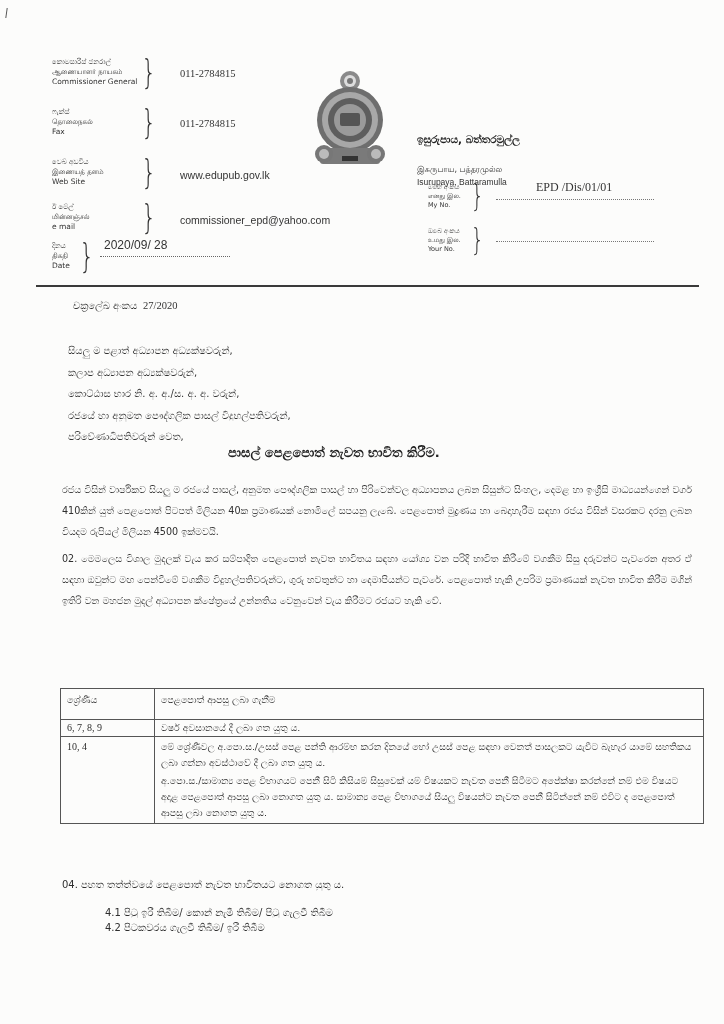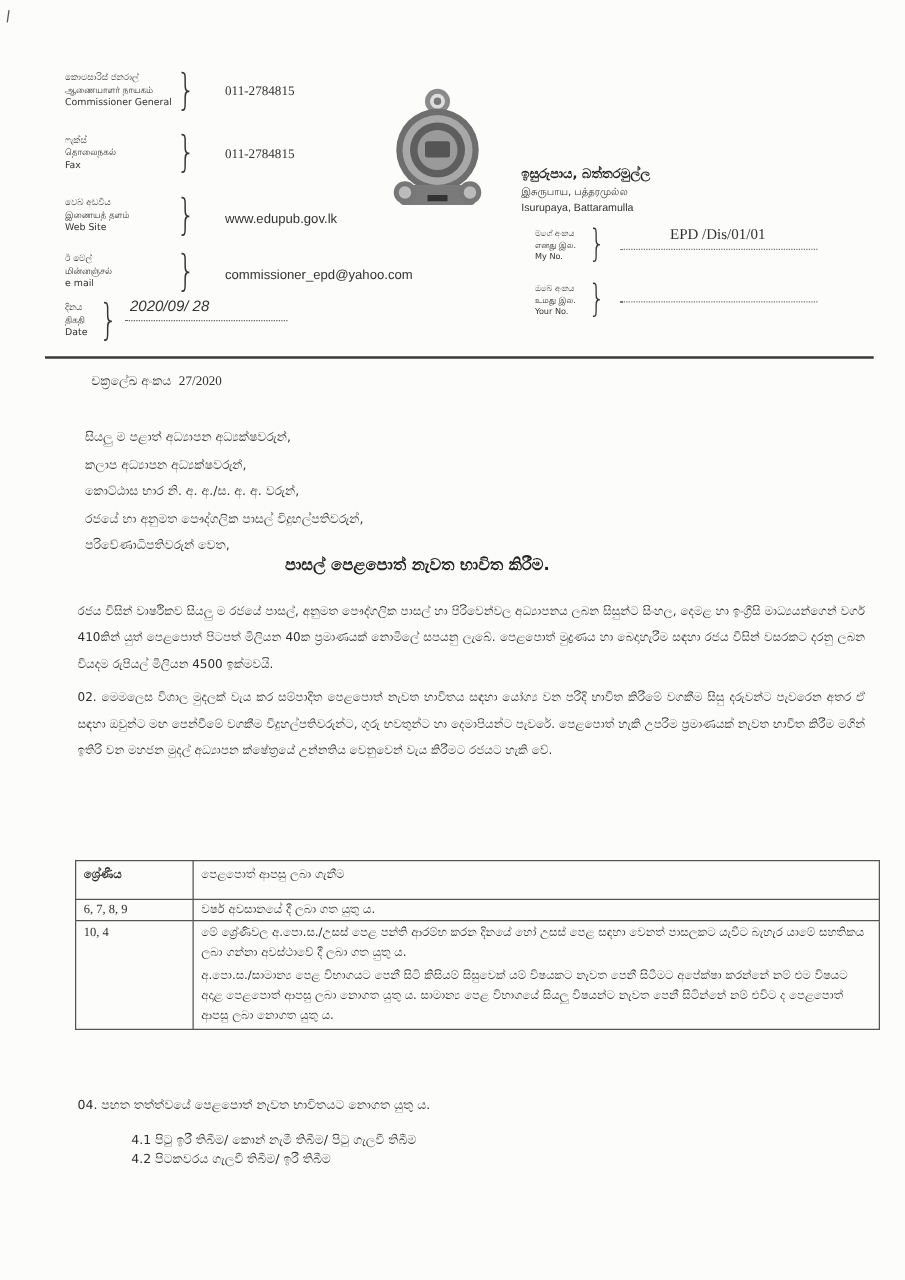--- a/index.html
+++ b/index.html
@@ -9,33 +9,33 @@
 
     
     .contact { position: absolute; left: 52px; top: 58px; width: 300px; }
     .contact-row { position: absolute; left: 0; width: 300px; height: 40px; }
     .c-labels { position: absolute; left: 0; top: 0; font-family: "DejaVu Sans", sans-serif; font-size: 7px; line-height: 9.5px; color: #333; }
     .c-labels .en { font-size: 7.5px; }
     .brace { position: absolute; font-family: "DejaVu Sans", sans-serif; font-size: 34px; line-height: 34px; color: #333; font-weight: 200; transform: scaleX(0.7); }
     .c-value { position: absolute; left: 128px; font-family: "Liberation Sans", sans-serif; font-size: 10.5px; color: #333; }
     .c-value.serif { font-family: "Liberation Serif", serif; }
     .date-line { position: absolute; left: 48px; top: 50px; width: 130px; border-bottom: 1px dotted #666; }
-    .date-value { position: absolute; left: 52px; top: 35px; font-family: "Liberation Sans", sans-serif; font-size: 12px; color: #333; font-style: italic; }
+    .date-value { position: absolute; left: 52px; top: 35px; font-family: "Liberation Sans", sans-serif; font-size: 12px; color: #333; }
 
     
     .seal { position: absolute; left: 310px; top: 68px; width: 80px; height: 102px; }
 
     
     .org { position: absolute; left: 417px; top: 65px; width: 300px; }
     .org-si { font-family: "DejaVu Sans", sans-serif; font-size: 13px; font-weight: bold; color: #222; }
     .org-ta { font-family: "DejaVu Sans", sans-serif; font-size: 9px; color: #333; margin-top: 3px; }
     .org-en { font-family: "Liberation Sans", sans-serif; font-size: 9.5px; color: #333; margin-top: 3px; }
     .addr { position: absolute; left: 417px; top: 133px; width: 300px; }
     .addr-si { font-family: "DejaVu Sans", sans-serif; font-size: 10.5px; font-weight: bold; color: #222; }
-    .addr-ta { font-family: "DejaVu Sans", sans-serif; font-size: 8px; color: #333; margin-top: 4px; }
+    .addr-ta { font-family: "DejaVu Sans", sans-serif; font-size: 8px; color: #333; margin-top: 19px; }
     .addr-en { font-family: "Liberation Sans", sans-serif; font-size: 8.5px; color: #333; margin-top: 2px; }
 
     .ref { position: absolute; left: 428px; width: 300px; height: 40px; }
     .ref .c-labels { font-size: 6.5px; line-height: 9px; }
     .ref-line { position: absolute; left: 68px; top: 22px; width: 158px; border-bottom: 1px dotted #777; }
     .ref-value { position: absolute; left: 108px; top: 4px; font-family: "Liberation Serif", serif; font-size: 12px; color: #333; }
 
     .hr { position: absolute; left: 36px; top: 285px; width: 663px; height: 2px; background: #3a3a3a; }
 
     
@@ -178,21 +178,21 @@
   </div>
 
   <div class="subject">පාසල් පෙළපොත් නැවත භාවිත කිරීම.</div>
 
   <div class="para p1">රජය විසින් වාර්ෂිකව සියලු ම රජයේ පාසල්, අනුමත පෞද්ගලික පාසල් හා පිරිවෙන්වල අධ්‍යාපනය ලබන සිසුන්ට සිංහල, දෙමළ හා ඉංග්‍රීසි මාධ්‍යයන්ගෙන් වර්ග 410කින් යුත් පෙළපොත් පිටපත් මිලියන 40ක ප්‍රමාණයක් නොමිලේ සපයනු ලැබේ. පෙළපොත් මුද්‍රණය හා බෙදාහැරීම සඳහා රජය විසින් වසරකට දරනු ලබන වියදම රුපියල් මිලියන 4500 ඉක්මවයි.</div>
   <div class="para p2">02. මෙමලෙස විශාල මුදලක් වැය කර සම්පාදිත පෙළපොත් නැවත භාවිතය සඳහා යෝග්‍ය වන පරිදි භාවිත කිරීමේ වගකීම සිසු දරුවන්ට පැවරෙන අතර ඒ සඳහා ඔවුන්ට මඟ පෙන්වීමේ වගකීම විදුහල්පතිවරුන්ට, ගුරු භවතුන්ට හා දෙමාපියන්ට පැවරේ. පෙළපොත් හැකි උපරිම ප්‍රමාණයක් නැවත භාවිත කිරීම මගින් ඉතිරි වන මහජන මුදල් අධ්‍යාපන ක්ෂේත්‍රයේ උන්නතිය වෙනුවෙන් වැය කිරීමට රජයට හැකි වේ.</div>
 
   <table class="tbl">
     <tbody>
         <tr class="head">
-      <td class="grade" style="font-family:'DejaVu Sans',sans-serif; font-size:9.4px;font-weight:bold;">ශ්‍රේණිය</td>
+      <td class="grade" style="font-family:'DejaVu Sans',sans-serif; font-size:9.4px;">ශ්‍රේණිය</td>
       <td>පෙළපොත් ආපසු ලබා ගැනීම</td>
     </tr>
     <tr class="r2">
       <td class="grade">6, 7, 8, 9</td>
       <td>වර්ෂ අවසානයේ දී ලබා ගත යුතු ය.</td>
     </tr>
     <tr class="r3">
       <td class="grade">10, 4</td>
       <td>
         <div class="sub">මේ ශ්‍රේණිවල අ.පො.ස./උසස් පෙළ පන්ති ආරම්භ කරන දිනයේ හෝ උසස් පෙළ සඳහා වෙනත් පාසලකට යැවීට බැහැර යාමේ සහතිකය ලබා ගන්නා අවස්ථාවේ දී ලබා ගත යුතු ය.</div>

